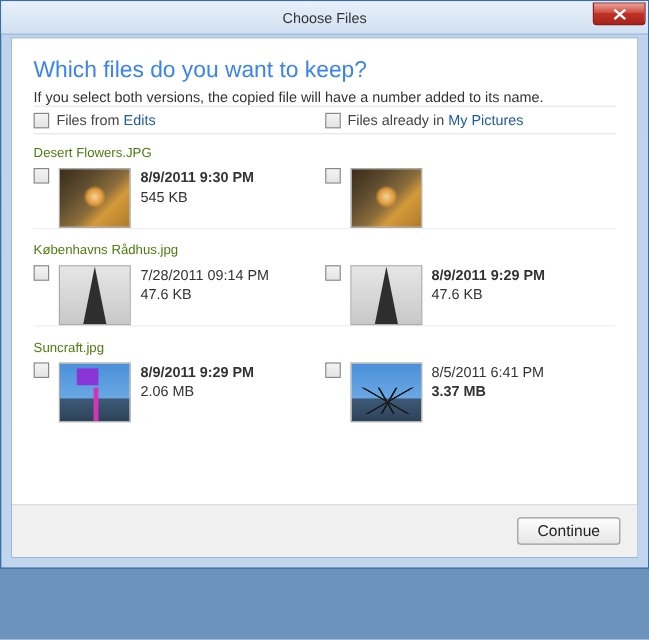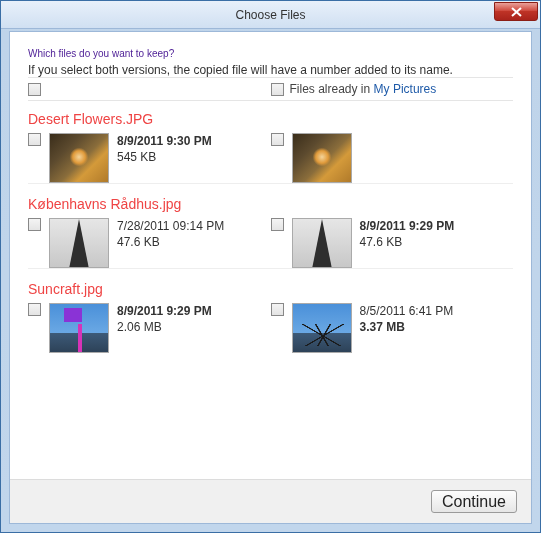--- a/index.html
+++ b/index.html
@@ -6,21 +6,21 @@
   body {
     font-family: "Segoe UI", Tahoma, sans-serif;
     font-size: 12px;
     background: #6b93bc;
     width: 541px;
     height: 533px;
     overflow: hidden;
   }
   .window {
     width: 541px;
-    height: 533px;
+    height: 474px;
     background: linear-gradient(to bottom, #d6e4f3 0, #bfd4ea 30px, #c1d6ec 100%);
     border: 1px solid #3a6ea5;
     position: relative;
   }
   .titlebar {
     height: 28px;
     background: linear-gradient(to bottom, #e8f0fa, #d0e0f2);
     border-bottom: 1px solid #9db8d8;
     display: flex;
     align-items: center;
@@ -49,22 +49,22 @@
   .client {
     position: absolute;
     left: 8px; right: 8px; top: 30px; bottom: 8px;
     background: #fff;
     border: 1px solid #9db8d8;
   }
   .content {
     padding: 16px 18px 0 18px;
   }
   .heading {
-    color: #4c1d95;
-    font-size: 10px;
+    color: #3b82f6;
+    font-size: 19px;
     margin-bottom: 4px;
   }
   .subtext {
     color: #333;
     font-size: 12px;
     margin-bottom: 0;
   }
   .colheaders {
     display: flex;
     border-top: 1px solid #e5e5e5;
@@ -82,22 +82,22 @@
   .chk {
     width: 13px; height: 13px;
     border: 1px solid #888;
     background: linear-gradient(to bottom,#f4f4f4,#e4e4e4);
     flex-shrink: 0;
   }
   .filegroup {
     padding-top: 6px;
   }
   .filename {
-    color: #ef4444;
-    font-size: 14px;
+    color: #4d7c0f;
+    font-size: 11px;
     padding: 4px 0 6px 0;
   }
   .row {
     display: flex;
     padding-bottom: 0;
     border-bottom: 1px solid #eee;
     margin-bottom: 2px;
   }
   .row.last { border-bottom: none; }
   .version {
@@ -165,21 +165,21 @@
     align-items: center;
     padding-right: 14px;
     gap: 8px;
   }
   .btn {
     min-width: 86px;
     height: 23px;
     background: linear-gradient(to bottom,#fdfdfd,#e6e6e6);
     border: 1px solid #9a9a9a;
     border-radius: 3px;
-    font-size: 16px;
+    font-size: 13px;
     color: #222;
     cursor: pointer;
   }
 </style>
 </head>
 <body>
 
 <div class="window">
 
   <div class="titlebar">
@@ -193,20 +193,23 @@
 
   <div class="client">
     <div class="content">
 
       <div class="heading">Which files do you want to keep?</div>
       <div class="subtext">If you select both versions, the copied file will have a number added to its name.</div>
 
       <div class="colheaders">
         <div class="colheader">
           <span class="chk"></span>
+          <span>
+            <span>Files from </span><span class="link">Edits</span>
+          </span>
         </div>
         <div class="colheader">
           <span class="chk"></span>
           <span>
             <span>Files already in </span><span class="link">My Pictures</span>
           </span>
         </div>
       </div>
 
       <div class="filegroup">

